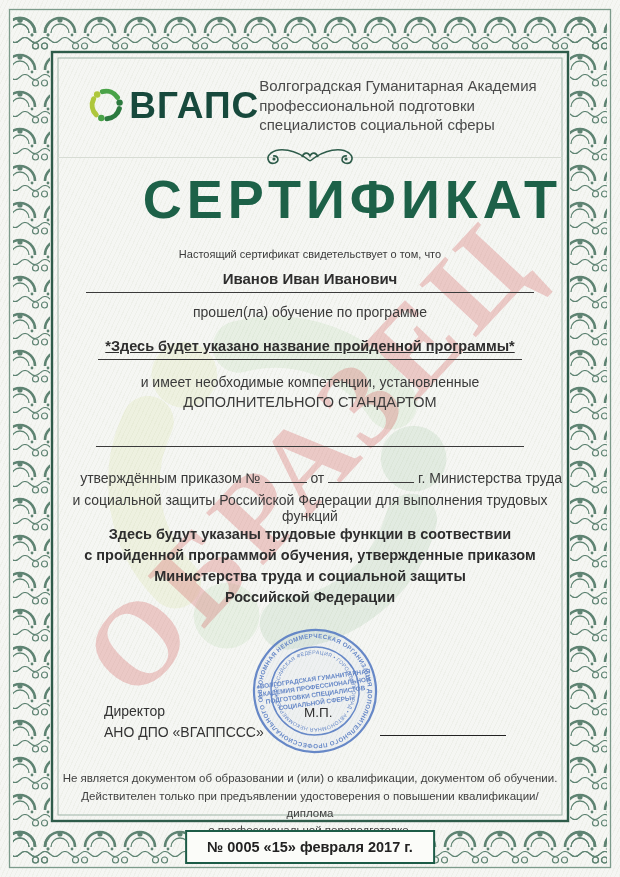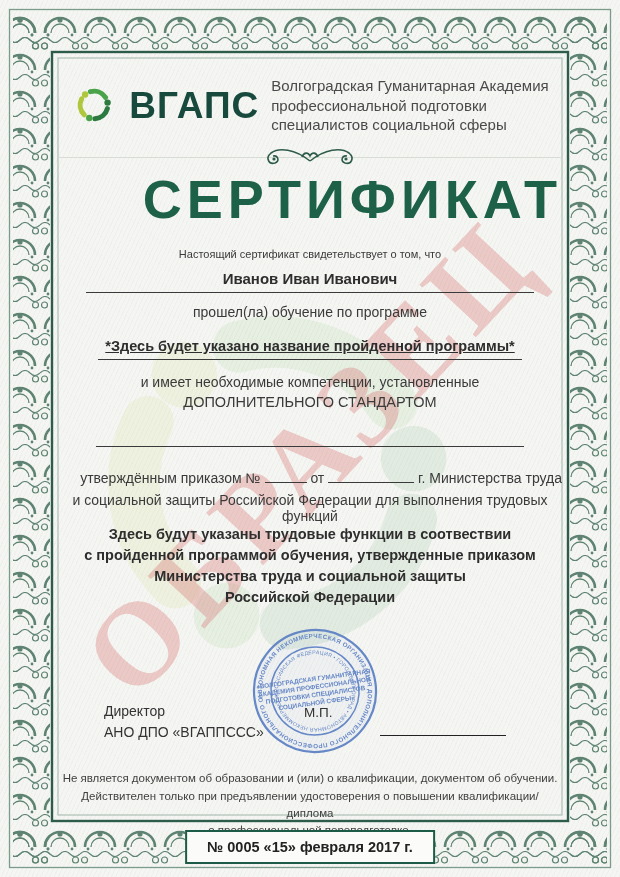--- a/index.html
+++ b/index.html
@@ -13,21 +13,21 @@
   .frame-svg{position:absolute;left:0;top:0;z-index:1;pointer-events:none;}
   .watermark-layer{position:absolute;left:0;top:0;width:100%;height:100%;z-index:2;pointer-events:none;overflow:hidden;}
   .wm-text{
     position:absolute;left:-40px;top:390px;width:700px;text-align:center;
     transform:rotate(-47deg);transform-origin:center;
     font-family:"Liberation Serif","DejaVu Serif",serif;font-weight:700;
     font-size:118px;letter-spacing:8px;color:rgba(213,96,96,0.30);white-space:nowrap;
   }
   .wm-logo{position:absolute;left:40px;top:248px;opacity:0.13;}
   .content{position:absolute;left:58px;top:58px;right:58px;bottom:56px;z-index:3;}
-  .brand-row{display:flex;justify-content:center;align-items:center;gap:12px;margin-top:18px;}
+  .brand-row{display:flex;justify-content:center;align-items:center;gap:0;margin-top:18px;}
   .brand-name{font-size:37px;font-weight:800;color:#17493c;letter-spacing:1px;line-height:1;}
   .brand-tagline{font-size:15px;line-height:1.3;color:#4a4a4a;text-align:left;}
   .ornament-row{position:relative;height:24px;margin-top:10px;}
   .ornament-row .rule{position:absolute;left:0;right:0;top:12px;height:1px;background:#d7dcd4;}
   .ornament-row svg{position:absolute;left:50%;transform:translateX(-50%);top:0;}
   .cert-title{
     text-align:right;font-size:54px;font-weight:700;color:#1d6148;
     letter-spacing:5px;line-height:1.05;margin-top:2px;
   }
   .line-intro{text-align:center;font-size:11px;margin-top:21px;}

